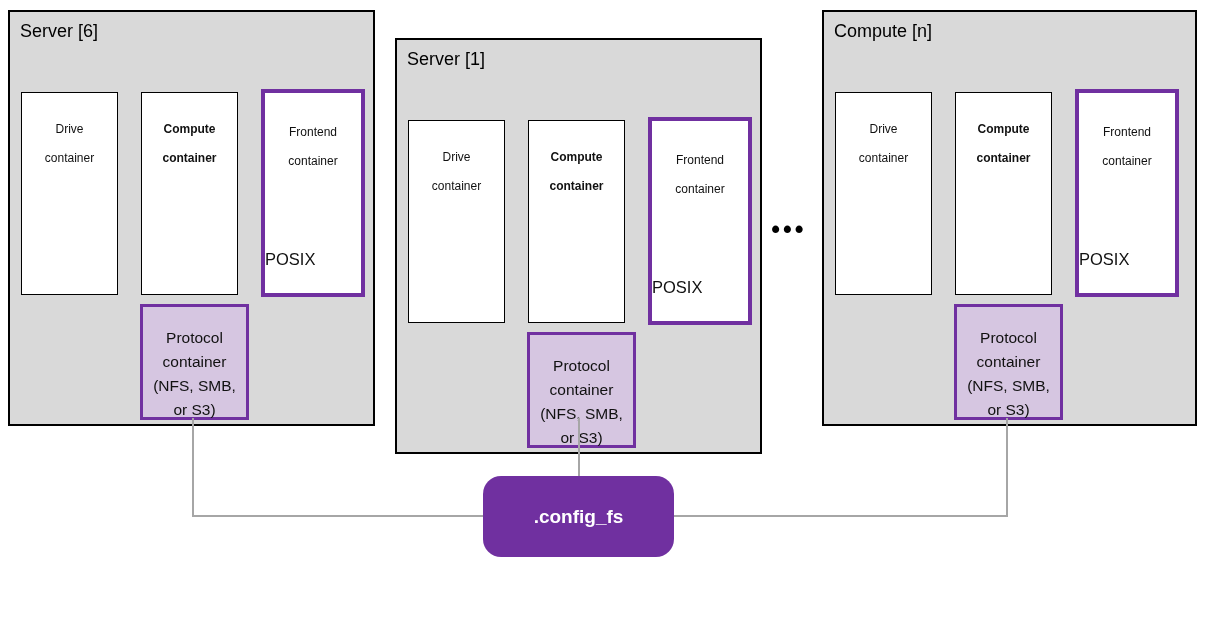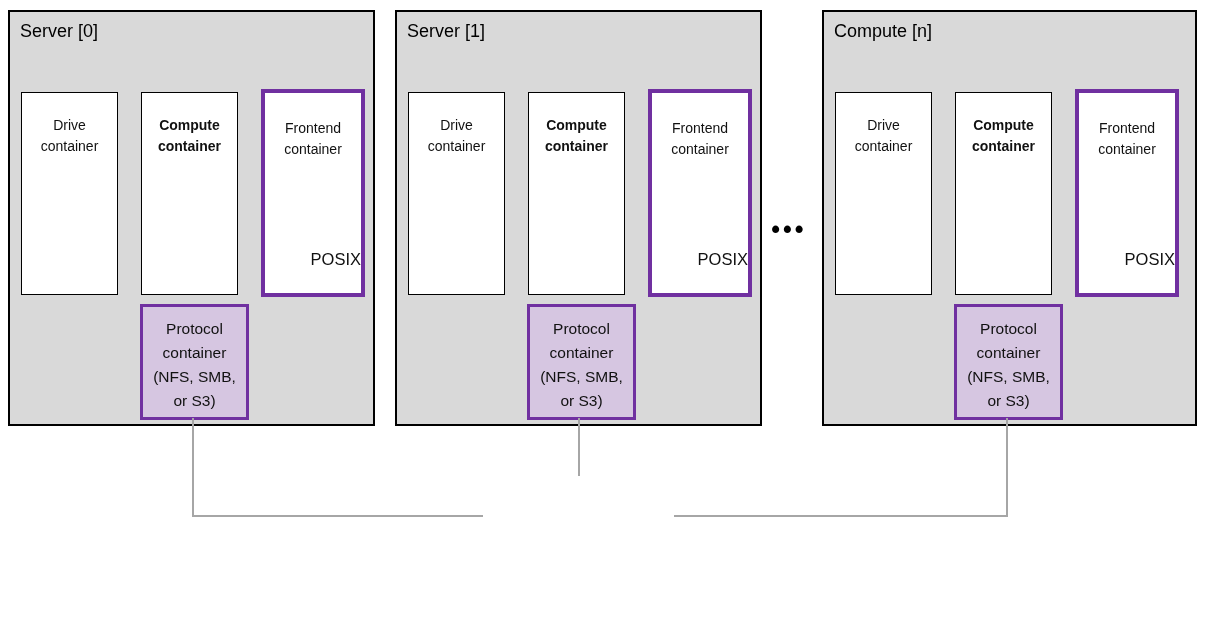--- a/index.html
+++ b/index.html
@@ -22,63 +22,63 @@
     overflow:hidden;
   }
   .server{
     position:absolute;
     top:10px;
     height:416px;
     background:var(--server-fill);
     border:2px solid #000000;
   }
   .server-0{ left:8px;   width:367px; }
-  .server-1{ left:395px; width:367px; }
+  .server-1{ left:395px; width:367px;margin-top:28px; }
   .server-n{ left:822px; width:375px; }
   .server-title{
     position:absolute;
     left:10px; top:9px;
     font-size:18px;
     color:#000000;
   }
   .box{
     position:absolute;
     background:var(--container-fill);
     border:1.5px solid #000000;
     text-align:center;
   }
   .box-label{
     white-space:pre-line;
-    font-size:14px;
-    line-height:21px;
+    font-size:12px;
+    line-height:29px;
     padding-top:22px;
     color:var(--text-black);
   }
   .drive{   left:11px;  top:80px; width:97px;  height:203px; }
   .compute{ left:131px; top:80px; width:97px;  height:203px;font-weight:bold; }
   .frontend{
     left:251px; top:77px; width:104px; height:208px;
     border:4px solid var(--accent);
   }
   .frontend .box-label{ padding-top:25px; }
   .posix-label{
     position:absolute;
     bottom:24px; left:0;
     width:100%;
-    text-align:right;
+    text-align:left;
     font-size:16.5px;
     color:var(--text-black);
   }
   .protocol{
     left:130px; top:292px; width:109px; height:116px;
     background:var(--protocol-fill);
     border:3px solid var(--accent);
   }
   .protocol .box-label{
-    padding-top:10px;
+    padding-top:19px;
     font-size:15.5px;
     line-height:24px;
   }
   .dots{
     position:absolute;
     left:763px; top:215px;
     width:52px;
     text-align:center;
     font-size:25px;
     font-weight:bold;
@@ -117,21 +117,21 @@
     line-height:23px;
     color:var(--caption-gray);
   }
 </style>
 </head>
 <body>
 
 <div class="canvas">
 
   <section class="server server-0">
-    <div class="server-title">Server [0]</div>
+    <div class="server-title">Server [6]</div>
     <div class="box drive">
       <div class="box-label">Drive
 container</div>
     </div>
     <div class="box compute">
       <div class="box-label">Compute
 container</div>
     </div>
     <div class="box frontend">
       <div class="box-label">Frontend
@@ -193,15 +193,18 @@
 or S3)</div>
     </div>
   </section>
 
   <div class="line line-v line-v0"></div>
   <div class="line line-v line-v1"></div>
   <div class="line line-v line-vn"></div>
   <div class="line line-h line-hl"></div>
   <div class="line line-h line-hr"></div>
 
+  <div class="config-box">
+    <span class="config-label">.config_fs</span>
+  </div>
 
 
 </div>
 
 </body></html>

